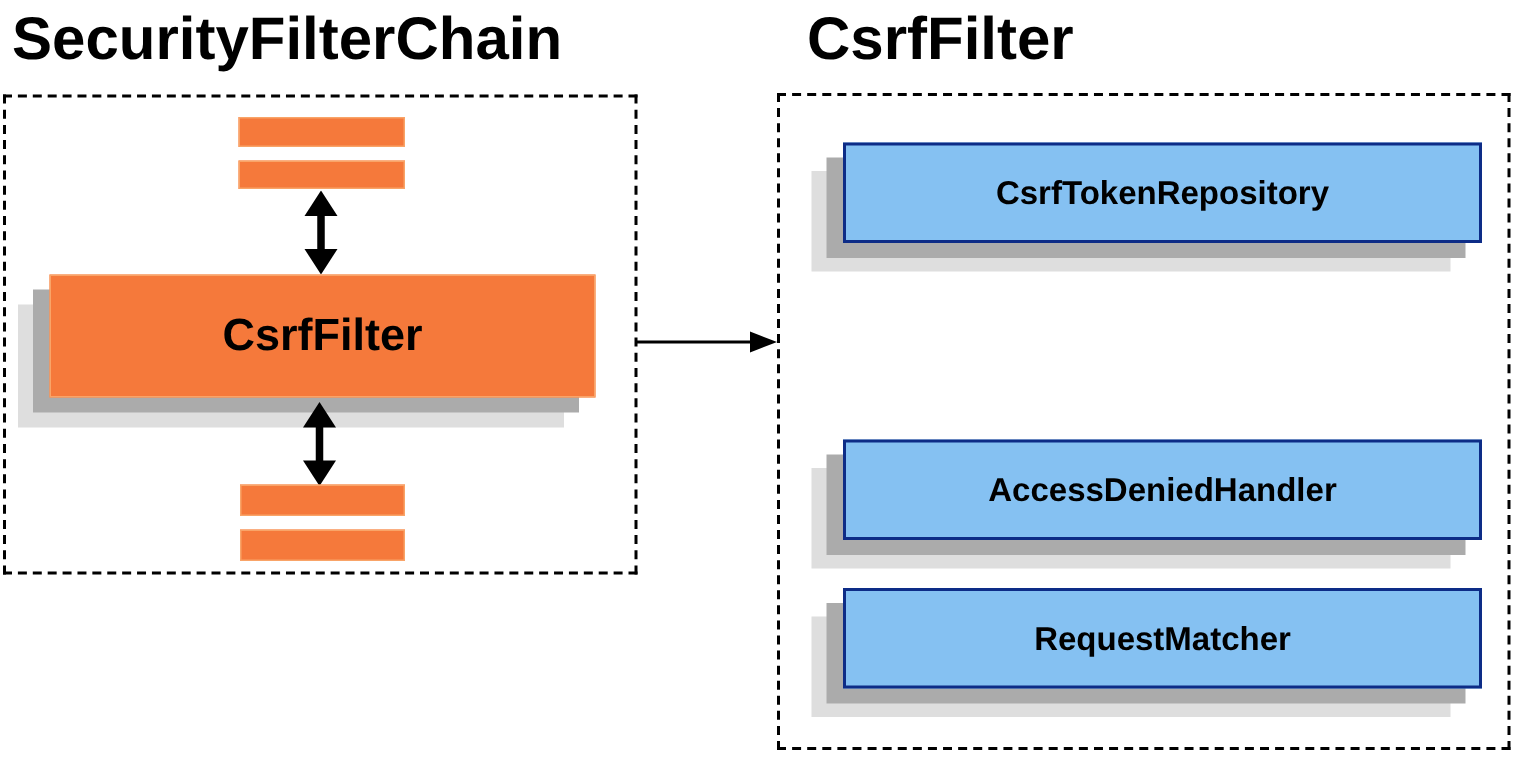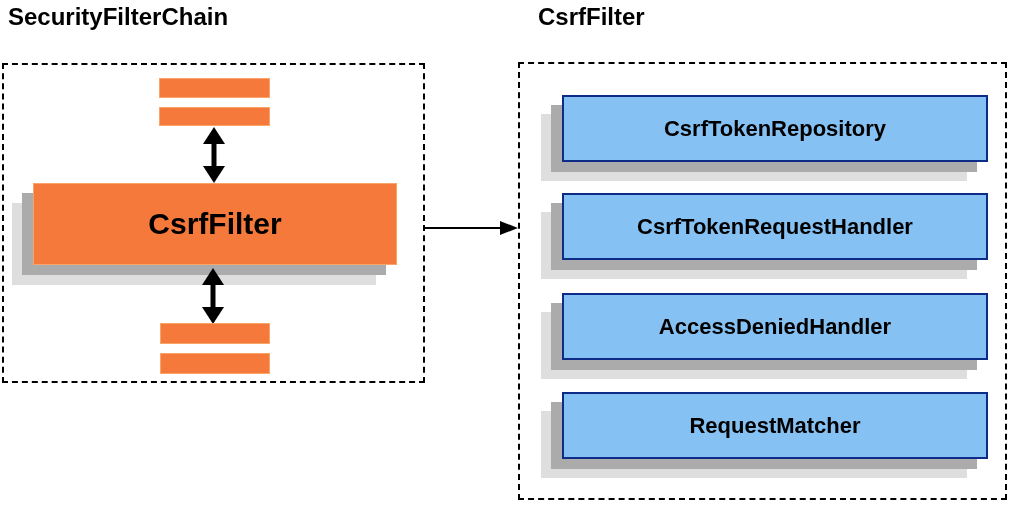--- a/index.html
+++ b/index.html
@@ -11,21 +11,21 @@
   .canvas {
     position: relative;
     width: 1010px;
     height: 505px;
     background: #ffffff;
     overflow: hidden;
   }
   .abs { position: absolute; }
 
   .diagram-title {
-    font-size: 24px;
+    font-size: 40px;
     font-weight: 700;
     color: #000000;
     white-space: nowrap;
     line-height: 1.1;
   }
 
   .dashed-box {
     position: absolute;
     border: 2px dashed #000000;
     background: transparent;
@@ -114,23 +114,20 @@
     <line x1="0" y1="9" x2="78" y2="9" stroke="#000000" stroke-width="2"></line>
     <polygon points="94,9 76,2 76,16" fill="#000000"></polygon>
   </svg>
 
   <div class="dashed-box" style="left:518px; top:62px; width:489px; height:438px;"></div>
 
   <div class="blue-box" style="top:95px;">
     <span class="label">CsrfTokenRepository</span>
   </div>
 
-  <div class="blue-box" style="top:193px;">
-    <span class="label">CsrfTokenRequestHandler</span>
-  </div>
 
   <div class="blue-box" style="top:293px;">
     <span class="label">AccessDeniedHandler</span>
   </div>
 
   <div class="blue-box" style="top:392px;">
     <span class="label">RequestMatcher</span>
   </div>
 
 </div>

